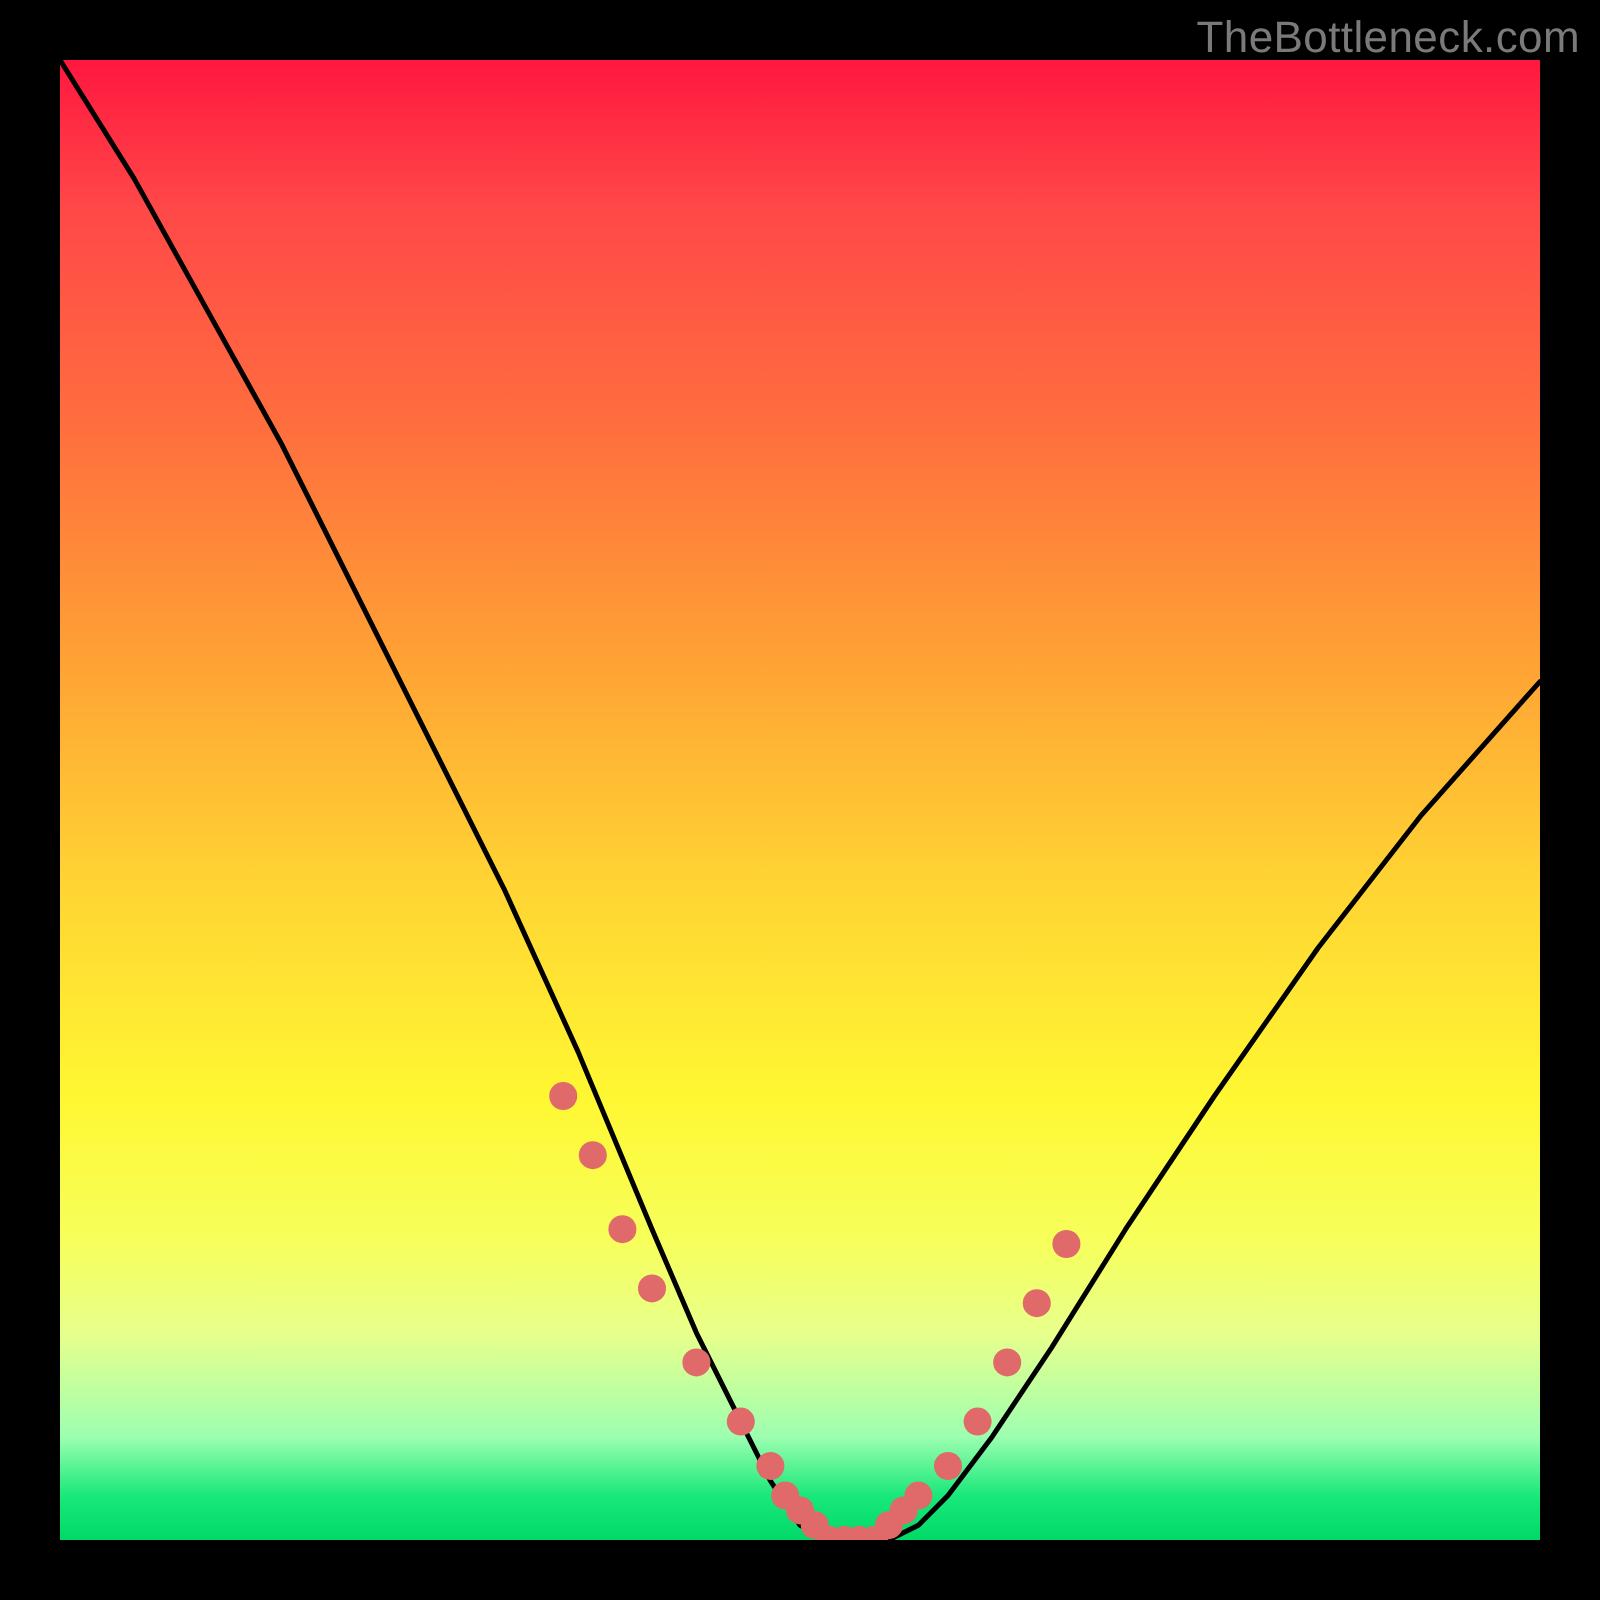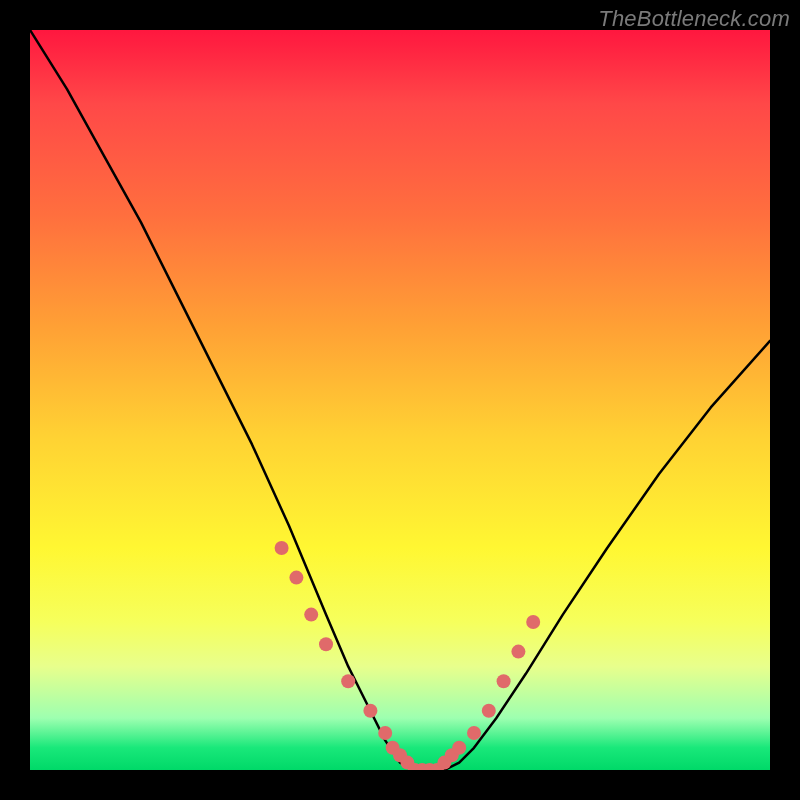--- a/index.html
+++ b/index.html
@@ -47,21 +47,20 @@
   }
   .watermark {
     position: absolute;
     top: 6px;
     right: 10px;
     color: #7a7a7a;
     font-size: 22px;
     font-weight: 500;
     letter-spacing: 0.2px;
     user-select: none;
-    font-style: italic;
   }
 </style>
 </head>
 <body>
 
 <div class="watermark">TheBottleneck.com</div>
 
 <div class="frame">
   <div class="plot-bg"></div>
   <svg class="plot-svg" width="740" height="740" viewBox="0 0 740 740">

